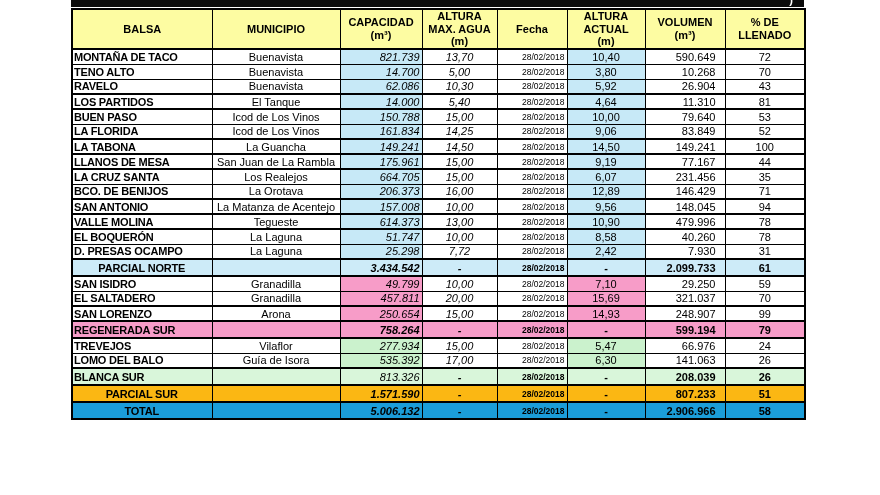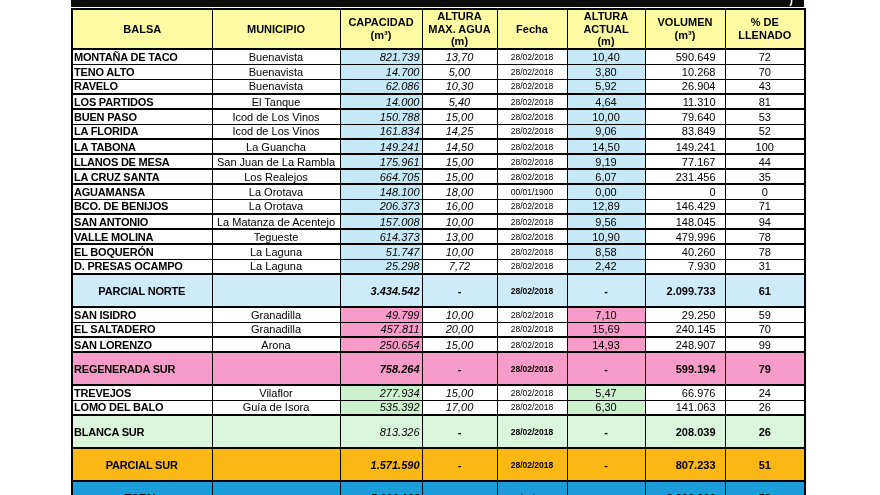--- a/index.html
+++ b/index.html
@@ -21,28 +21,28 @@
   }
   th, td {
     border:1px solid #000; overflow:hidden; white-space:nowrap;
     font-size:11px; padding:0 2px; box-sizing:border-box;
   }
   thead th {
     background:#FDFCA2; font-weight:bold; height:40px; text-align:center;
     border-bottom:2px solid #000; line-height:1.15; vertical-align:middle;
   }
   tr.data td { height:15px; }
-  tr.sum  td { height:33px; font-weight:bold; border-top:2px solid #000; border-bottom:2px solid #000; }
+  tr.sum  td { height:17px; font-weight:bold; border-top:2px solid #000; border-bottom:2px solid #000; }
   tr.sep  td { border-top-width:2px; }
 
   .c-balsa { text-align:left; font-weight:bold; padding-left:1px; letter-spacing:-0.2px; }
   .c-muni  { text-align:center; }
   .c-cap   { text-align:right; font-style:italic; }
   .c-amax  { text-align:center; font-style:italic; }
-  .c-fecha { text-align:center; font-size:8.5px; }
+  .c-fecha { text-align:right; font-size:8.5px; }
   .c-aact  { text-align:center; }
   .c-vol   { text-align:right; padding-right:9px; }
   .c-pct   { text-align:center; }
 
   tr.z-north .c-cap, tr.z-north .c-aact { background:#C7E9F7; }
   tr.z-regen .c-cap, tr.z-regen .c-aact { background:#F79CC8; }
   tr.z-blanca .c-cap, tr.z-blanca .c-aact { background:#CBF2CD; }
 
   tr.sum-north td  { background:#CDEBF8; }
   tr.sum-regen td  { background:#F79CC8;margin-left:40px; }
@@ -185,30 +185,20 @@
         <tr class="data z-north sep">
           <td class="c-balsa">LA CRUZ SANTA</td>
           <td class="c-muni">Los Realejos</td>
           <td class="c-cap">664.705</td>
           <td class="c-amax">15,00</td>
           <td class="c-fecha">28/02/2018</td>
           <td class="c-aact">6,07</td>
           <td class="c-vol">231.456</td>
           <td class="c-pct">35</td>
         </tr>
-        <tr class="data z-north sep">
-          <td class="c-balsa">AGUAMANSA</td>
-          <td class="c-muni">La Orotava</td>
-          <td class="c-cap">148.100</td>
-          <td class="c-amax">18,00</td>
-          <td class="c-fecha">00/01/1900</td>
-          <td class="c-aact">0,00</td>
-          <td class="c-vol">0</td>
-          <td class="c-pct">0</td>
-        </tr>
         <tr class="data z-north">
           <td class="c-balsa">BCO. DE BENIJOS</td>
           <td class="c-muni">La Orotava</td>
           <td class="c-cap">206.373</td>
           <td class="c-amax">16,00</td>
           <td class="c-fecha">28/02/2018</td>
           <td class="c-aact">12,89</td>
           <td class="c-vol">146.429</td>
           <td class="c-pct">71</td>
         </tr>
@@ -272,21 +262,21 @@
           <td class="c-vol">29.250</td>
           <td class="c-pct">59</td>
         </tr>
         <tr class="data z-regen">
           <td class="c-balsa">EL SALTADERO</td>
           <td class="c-muni">Granadilla</td>
           <td class="c-cap">457.811</td>
           <td class="c-amax">20,00</td>
           <td class="c-fecha">28/02/2018</td>
           <td class="c-aact">15,69</td>
-          <td class="c-vol">240.145</td>
+          <td class="c-vol">321.037</td>
           <td class="c-pct">70</td>
         </tr>
         <tr class="data z-regen sep">
           <td class="c-balsa">SAN LORENZO</td>
           <td class="c-muni">Arona</td>
           <td class="c-cap">250.654</td>
           <td class="c-amax">15,00</td>
           <td class="c-fecha">28/02/2018</td>
           <td class="c-aact">14,93</td>
           <td class="c-vol">248.907</td>

